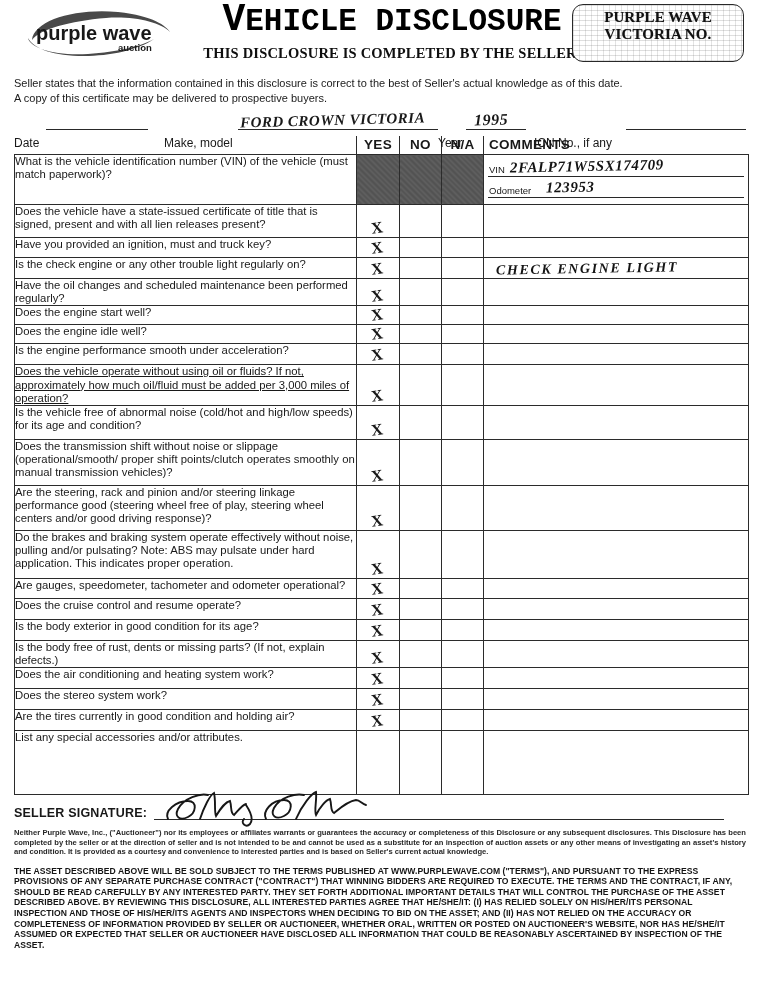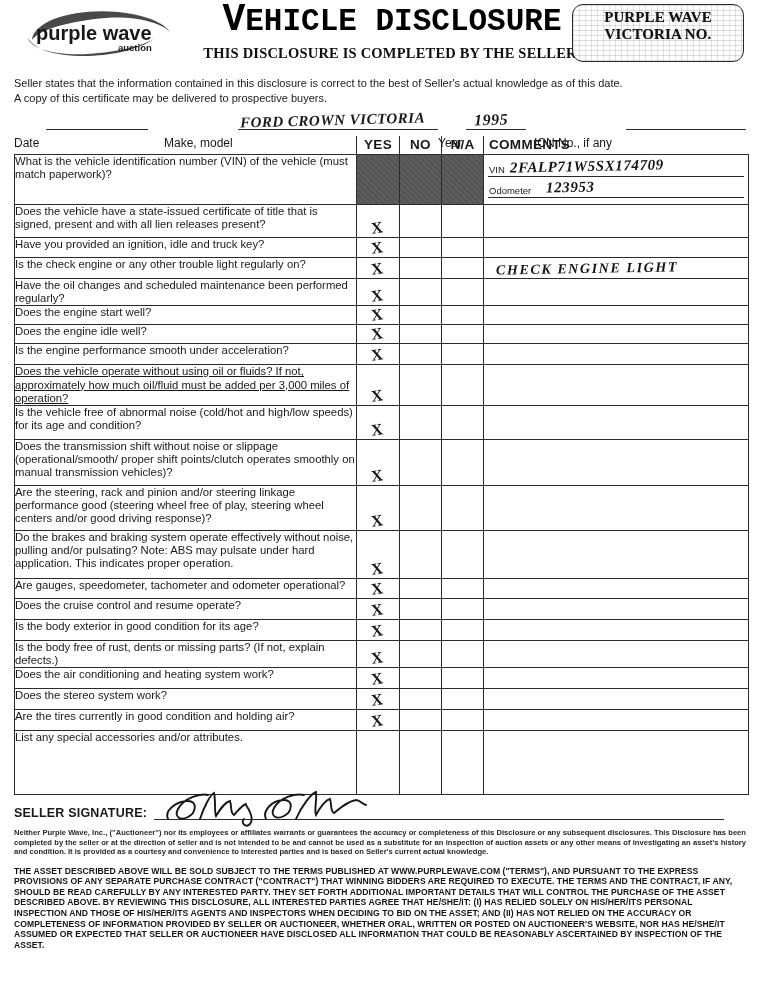--- a/index.html
+++ b/index.html
@@ -373,21 +373,21 @@
         <tr style="height: 33px;">
           <td class="q">Does the vehicle have a state-issued certificate of title that is signed, present and with all lien releases present?</td>
           <td class="mark">
             <span class="xmark">X</span>
           </td>
           <td class="mark"></td>
           <td class="mark"></td>
           <td class="comment"></td>
         </tr>
         <tr style="height: 20px;">
-          <td class="q">Have you provided an ignition, idle and truck key?</td>
+          <td class="q">Have you provided an ignition, must and truck key?</td>
           <td class="mark">
             <span class="xmark">X</span>
           </td>
           <td class="mark"></td>
           <td class="mark"></td>
           <td class="comment"></td>
         </tr>
         <tr style="height: 21px;">
           <td class="q">Is the check engine or any other trouble light regularly on?</td>
           <td class="mark">

